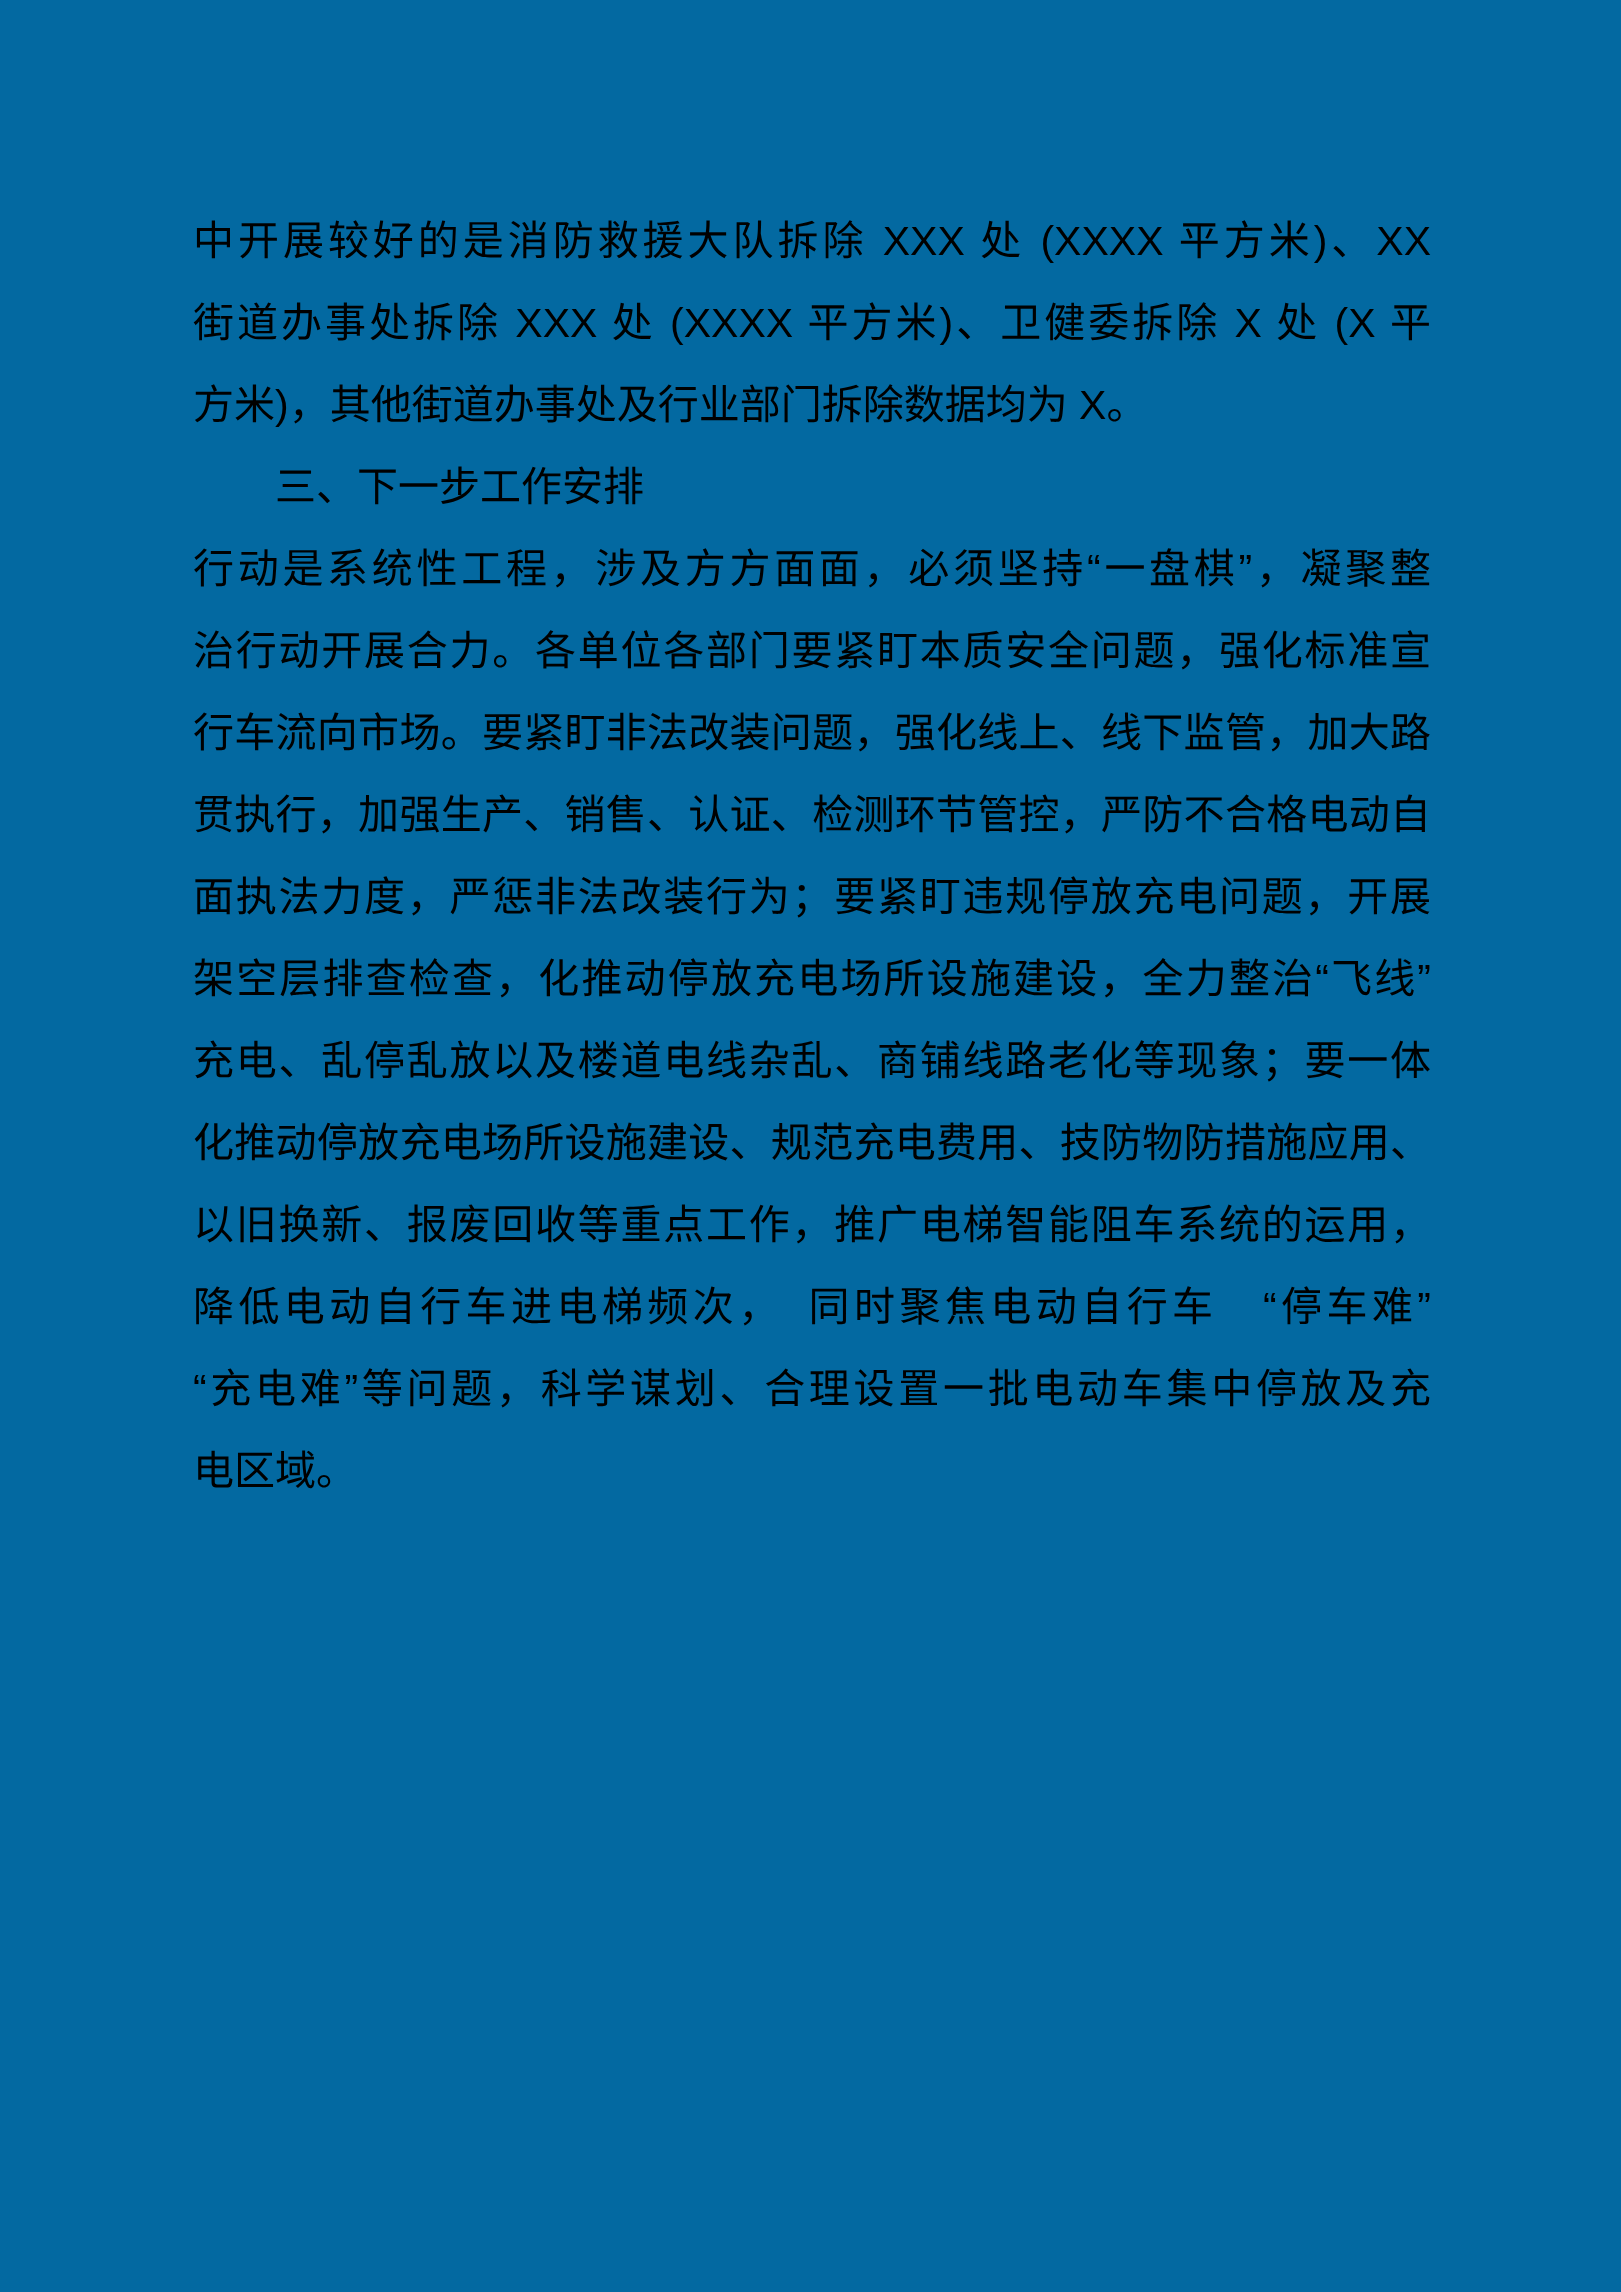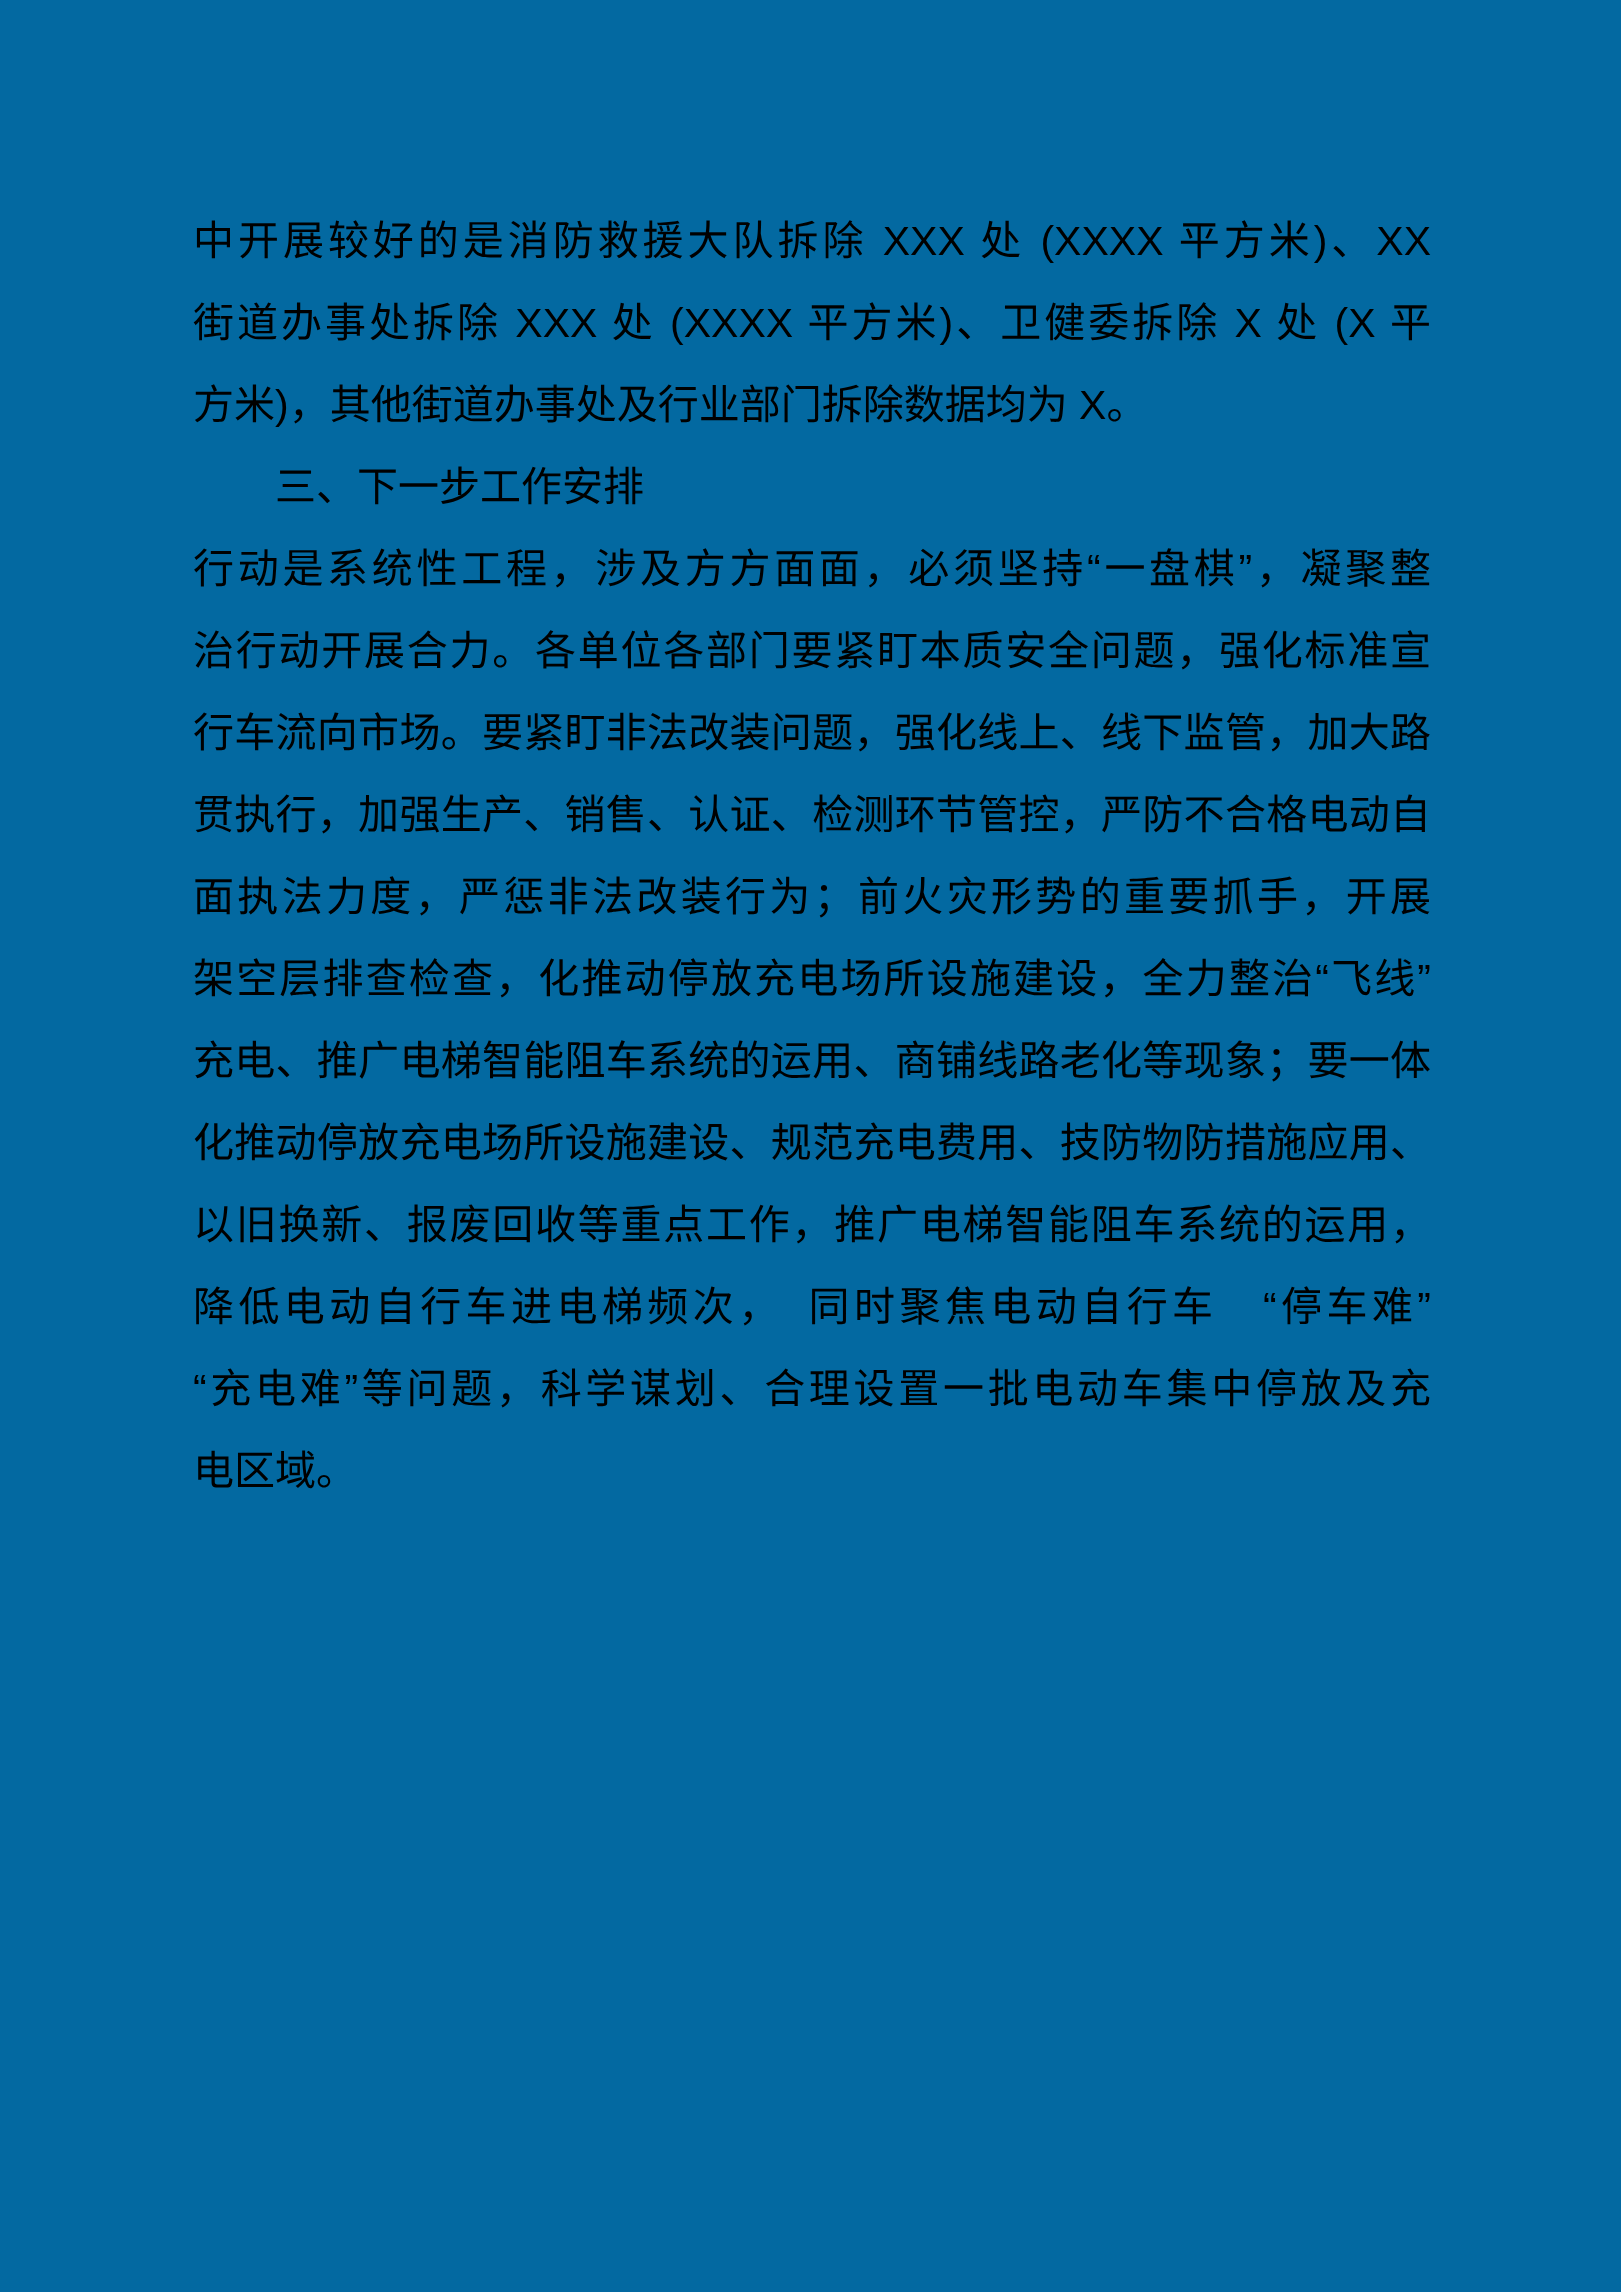--- a/index.html
+++ b/index.html
@@ -57,23 +57,23 @@
 
     <div>
       <div class="line align-left indent heading-line">三、下一步工作安排</div>
     </div>
 
     <div>
       <div class="line">行动是系统性工程，涉及方方面面，必须坚持“一盘棋”，凝聚整</div>
       <div class="line">治行动开展合力。各单位各部门要紧盯本质安全问题，强化标准宣</div>
       <div class="line">行车流向市场。要紧盯非法改装问题，强化线上、线下监管，加大路</div>
       <div class="line">贯执行，加强生产、销售、认证、检测环节管控，严防不合格电动自</div>
-      <div class="line">面执法力度，严惩非法改装行为；前火灾形势的重要抓手，开展</div>
+      <div class="line">面执法力度，严惩非法改装行为；要紧盯违规停放充电问题，开展</div>
       <div class="line">架空层排查检查，化推动停放充电场所设施建设，全力整治“飞线”</div>
-      <div class="line">充电、推广电梯智能阻车系统的运用、商铺线路老化等现象；要一体</div>
+      <div class="line">充电、乱停乱放以及楼道电线杂乱、商铺线路老化等现象；要一体</div>
       <div class="line">化推动停放充电场所设施建设、规范充电费用、技防物防措施应用、</div>
       <div class="line">以旧换新、报废回收等重点工作，推广电梯智能阻车系统的运用，</div>
       <div class="line">降低电动自行车进电梯频次，　同时聚焦电动自行车　“停车难”</div>
       <div class="line">“充电难”等问题，科学谋划、合理设置一批电动车集中停放及充</div>
       <div class="line align-left">电区域。</div>
     </div>
 
 
   </div>
 </div>

